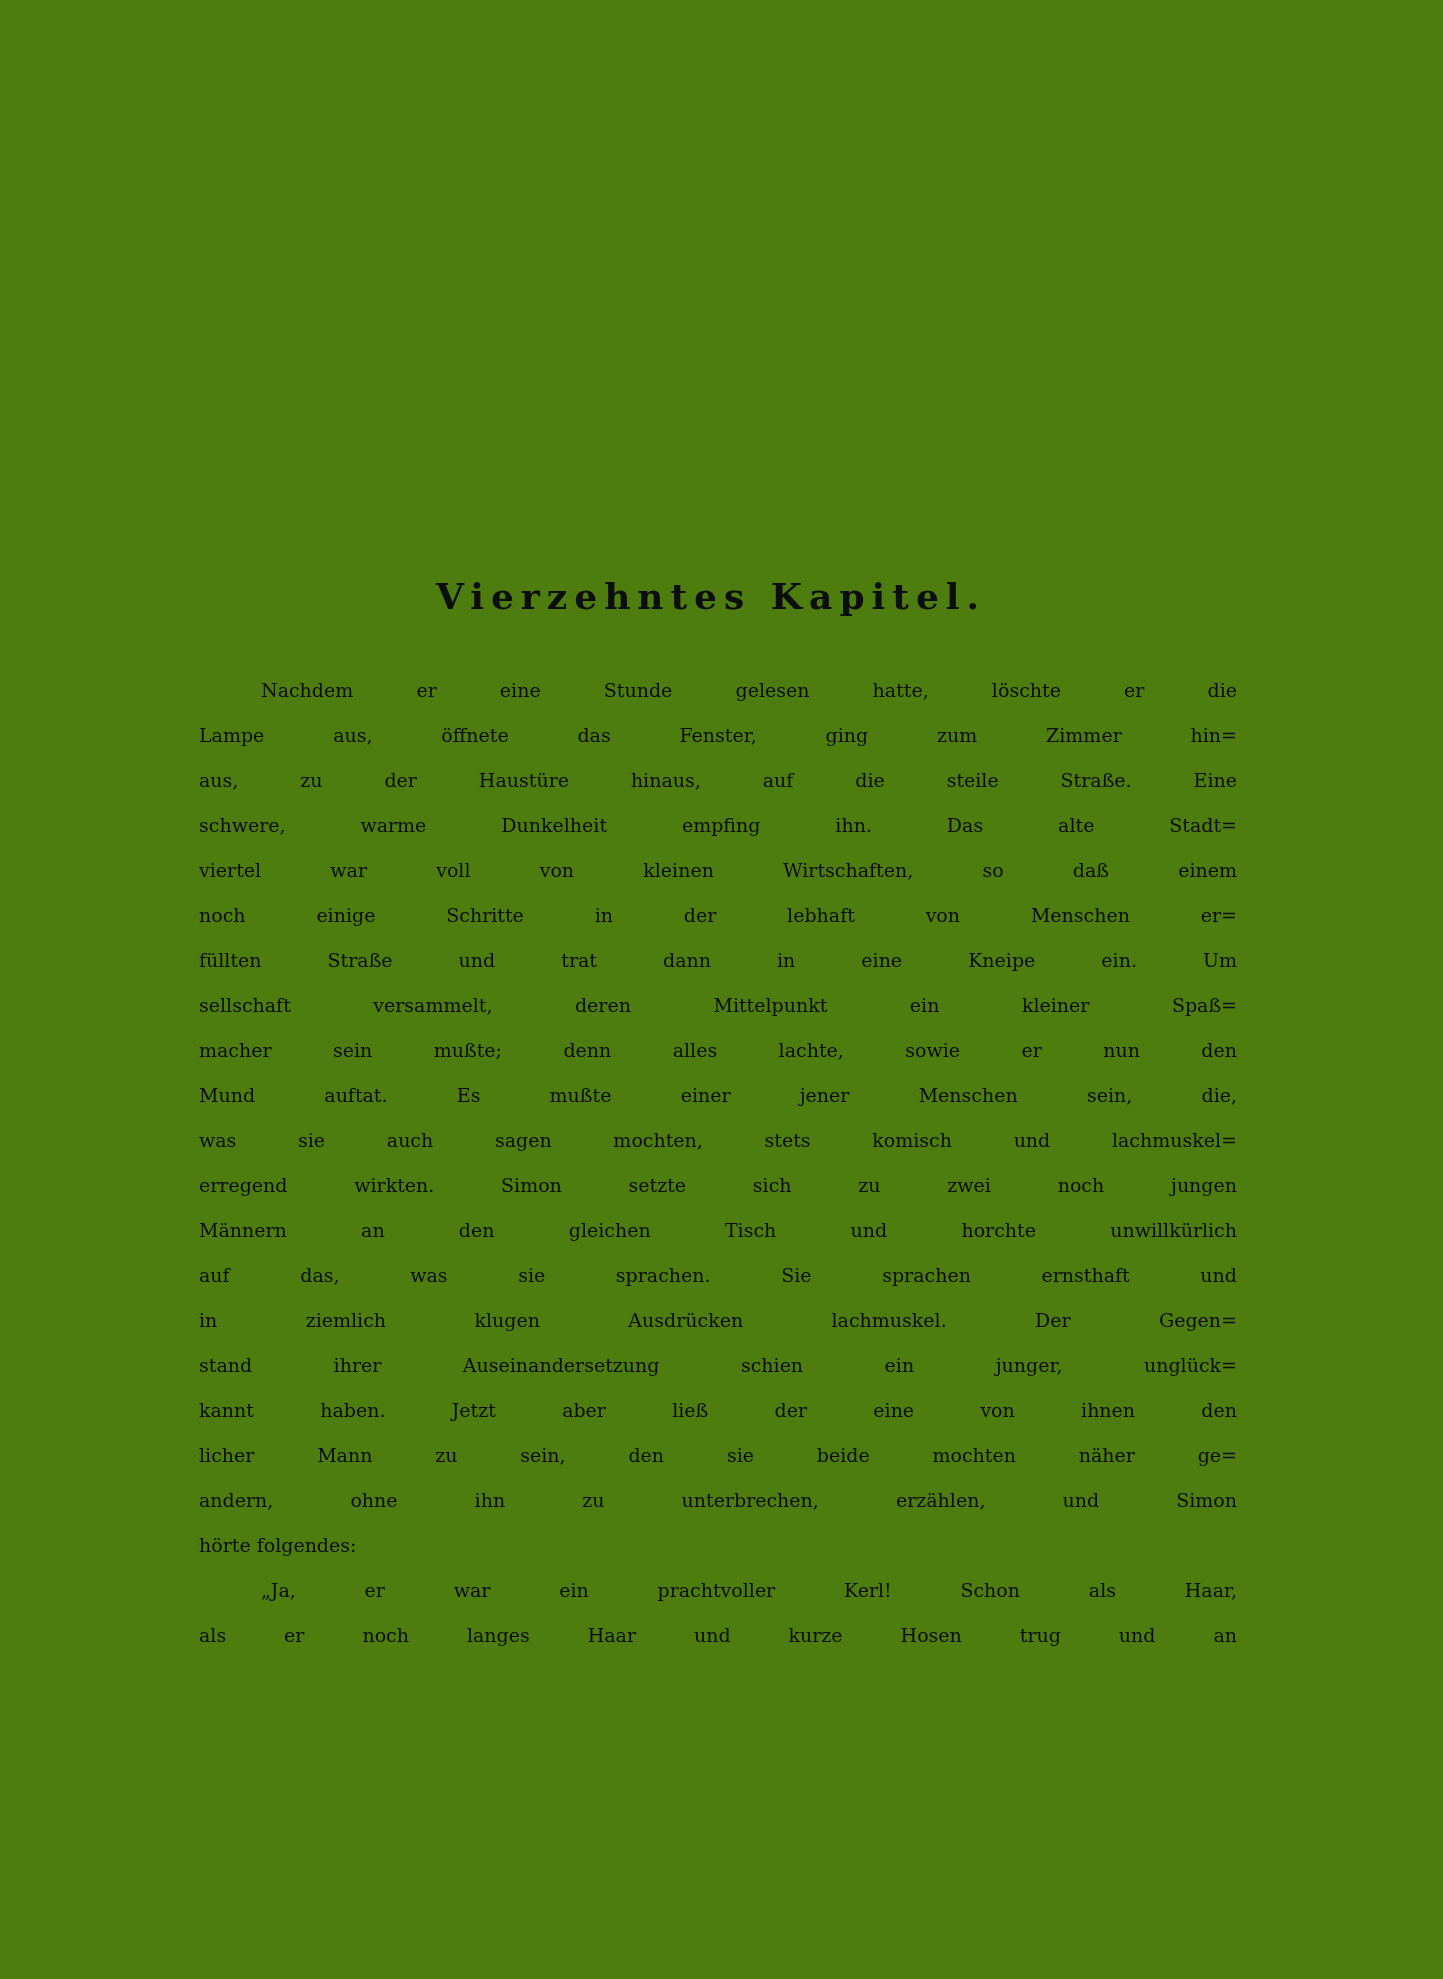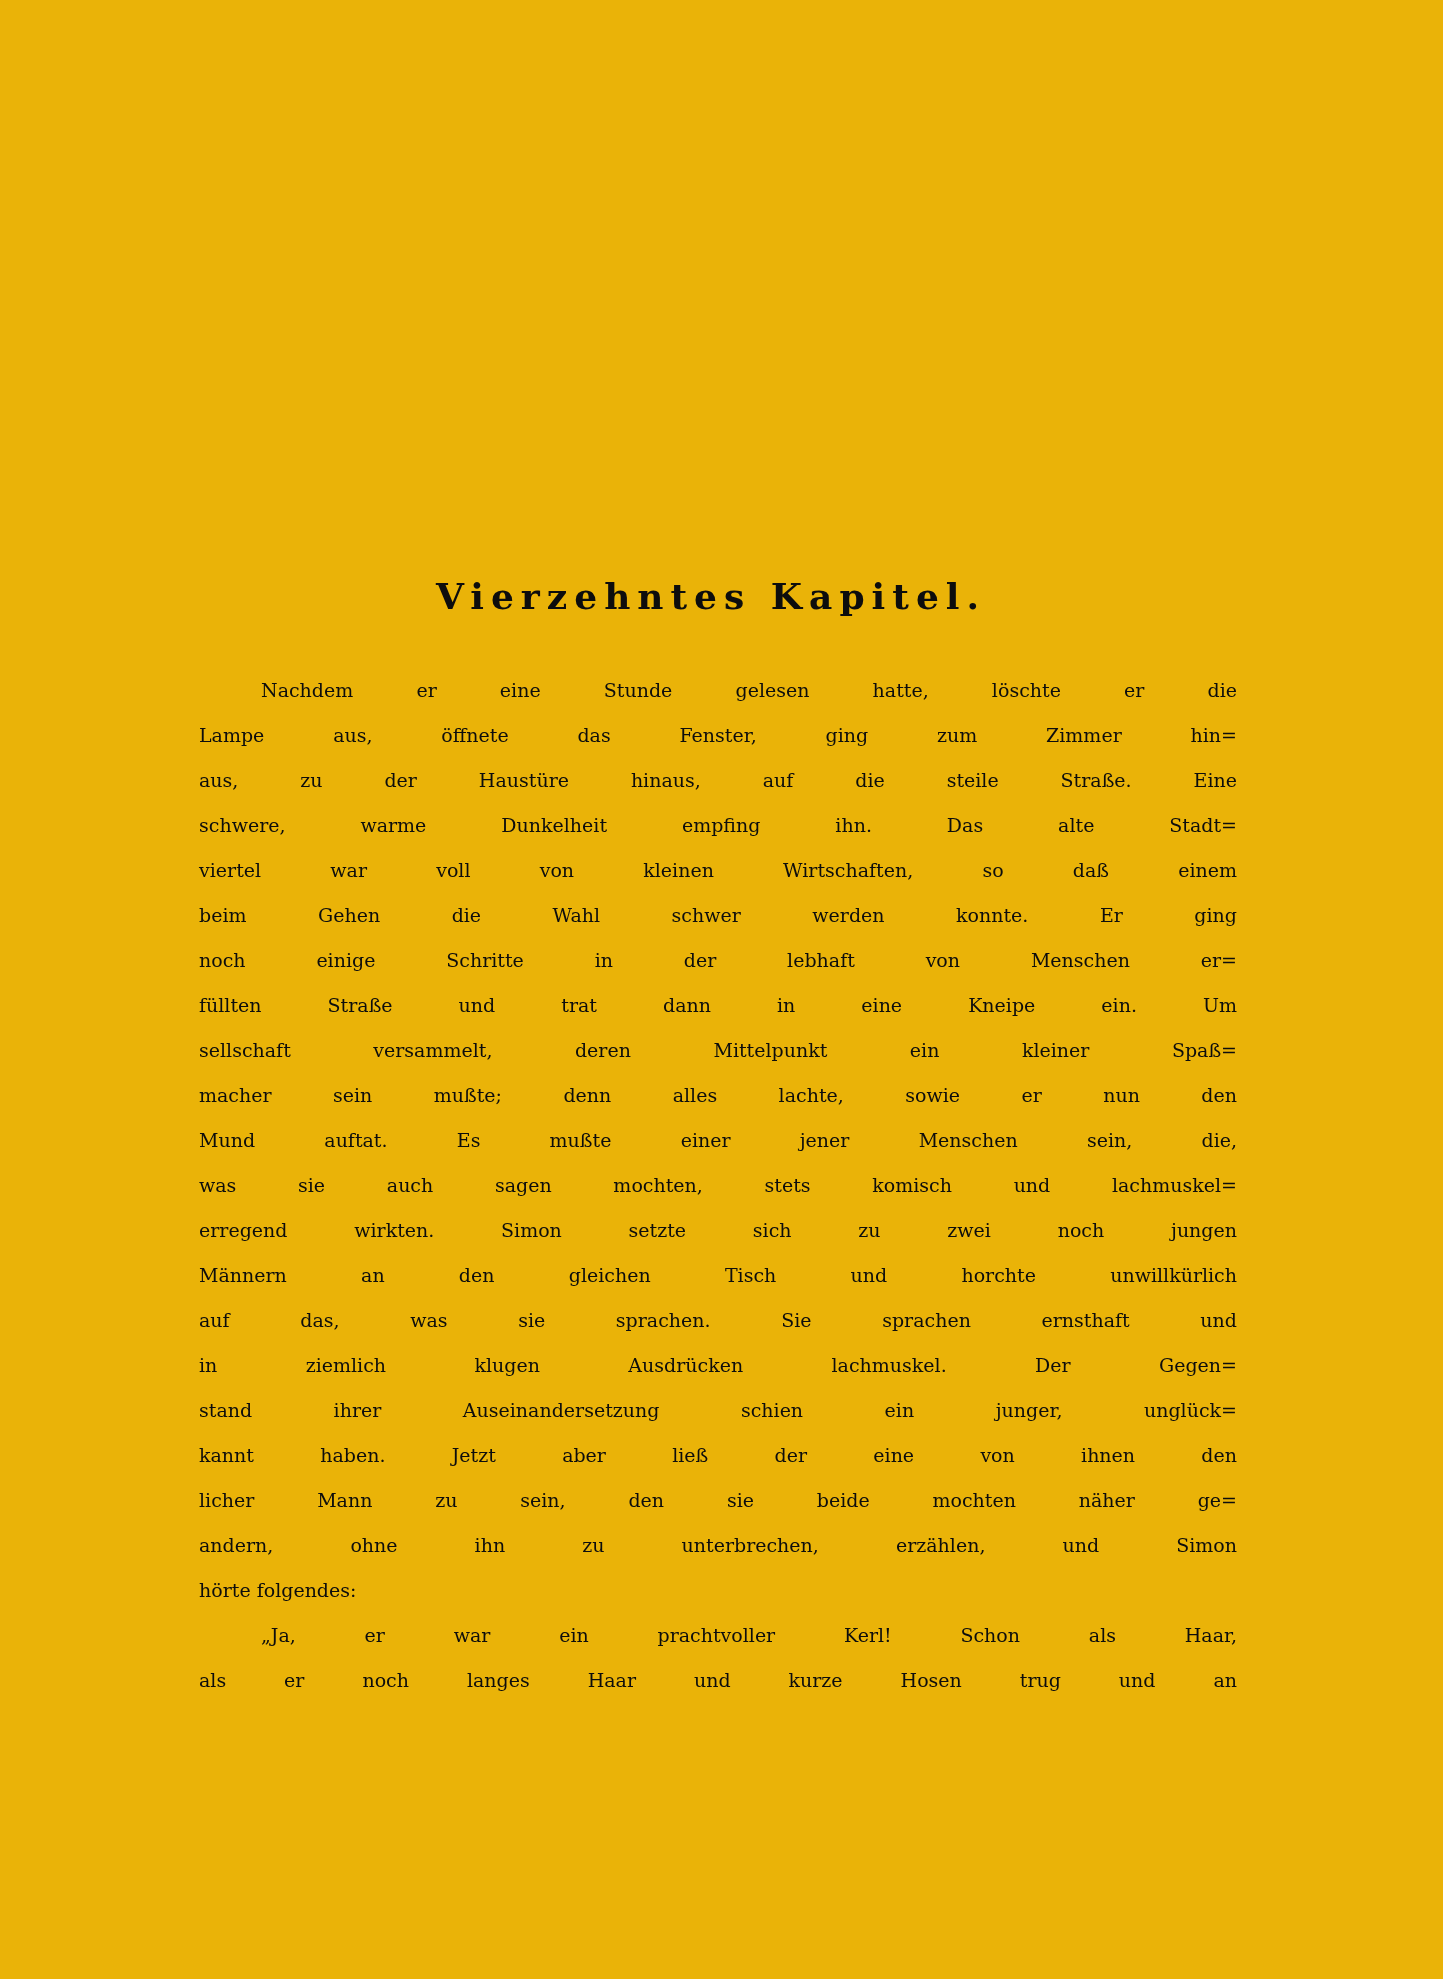--- a/index.html
+++ b/index.html
@@ -4,21 +4,21 @@
 <style>
   html, body {
     margin: 0;
     padding: 0;
     background: #ffffff;
   }
   .page {
     position: relative;
     width: 1443px;
     height: 1979px;
-    background: #eab308;
+    background: #4d7c0f;
     overflow: hidden;
     font-family: "DejaVu Serif", serif;
     color: #0d0d0d;
   }
   .text-block {
     position: absolute;
     left: 185px;
     top: 572px;
     width: 1052px;
   }
@@ -55,21 +55,20 @@
 
 <div class="page">
   <div class="text-block">
     <div class="chapter-title">Vierzehntes Kapitel.</div>
 
     <div class="line indent">Nachdem er eine Stunde gelesen hatte, löschte er die</div>
     <div class="line">Lampe aus, öffnete das Fenster, ging zum Zimmer hin=</div>
     <div class="line">aus, zu der Haustüre hinaus, auf die steile Straße. Eine</div>
     <div class="line">schwere, warme Dunkelheit empfing ihn. Das alte Stadt=</div>
     <div class="line">viertel war voll von kleinen Wirtschaften, so daß einem</div>
-    <div class="line">beim Gehen die Wahl schwer werden konnte. Er ging</div>
     <div class="line">noch einige Schritte in der lebhaft von Menschen er=</div>
     <div class="line">füllten Straße und trat dann in eine Kneipe ein. Um</div>
     <div class="line">sellschaft versammelt, deren Mittelpunkt ein kleiner Spaß=</div>
     <div class="line">macher sein mußte; denn alles lachte, sowie er nun den</div>
     <div class="line">Mund auftat. Es mußte einer jener Menschen sein, die,</div>
     <div class="line">was sie auch sagen mochten, stets komisch und lachmuskel=</div>
     <div class="line">erregend wirkten. Simon setzte sich zu zwei noch jungen</div>
     <div class="line">Männern an den gleichen Tisch und horchte unwillkürlich</div>
     <div class="line">auf das, was sie sprachen. Sie sprachen ernsthaft und</div>
     <div class="line">in ziemlich klugen Ausdrücken lachmuskel. Der Gegen=</div>

